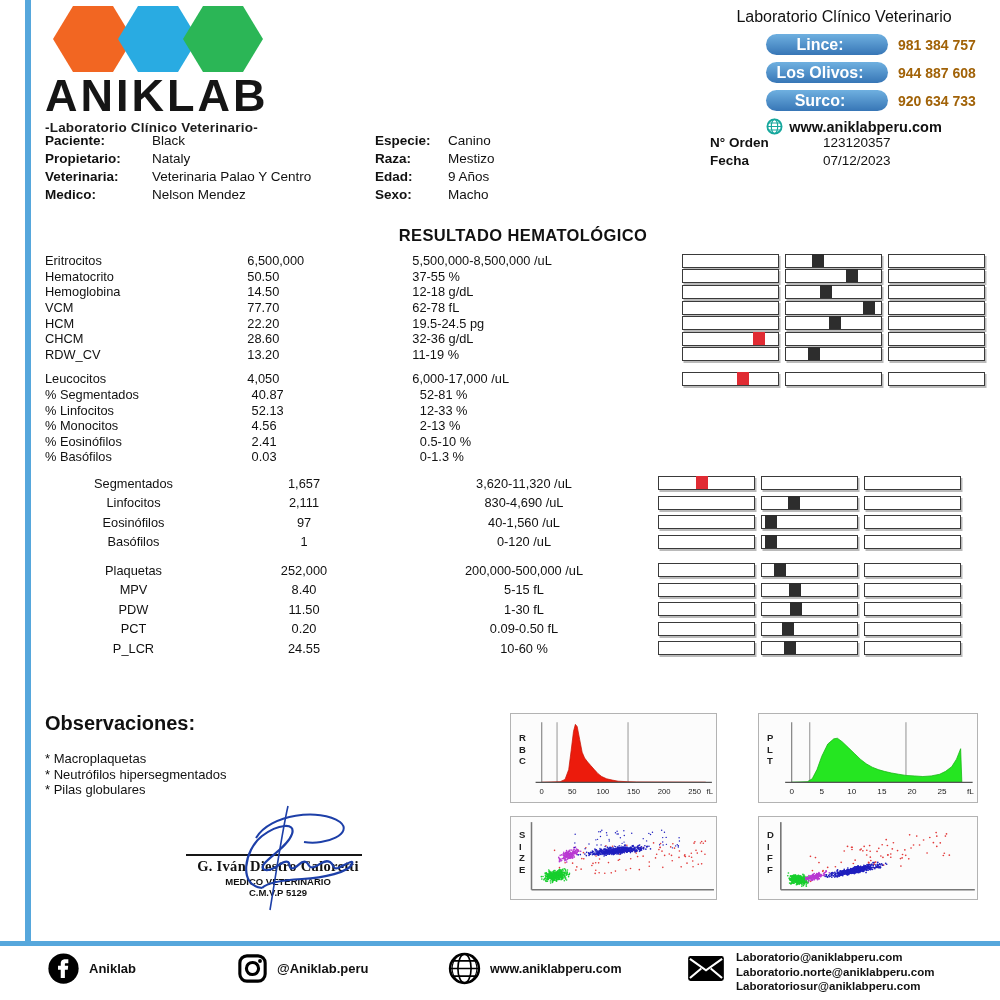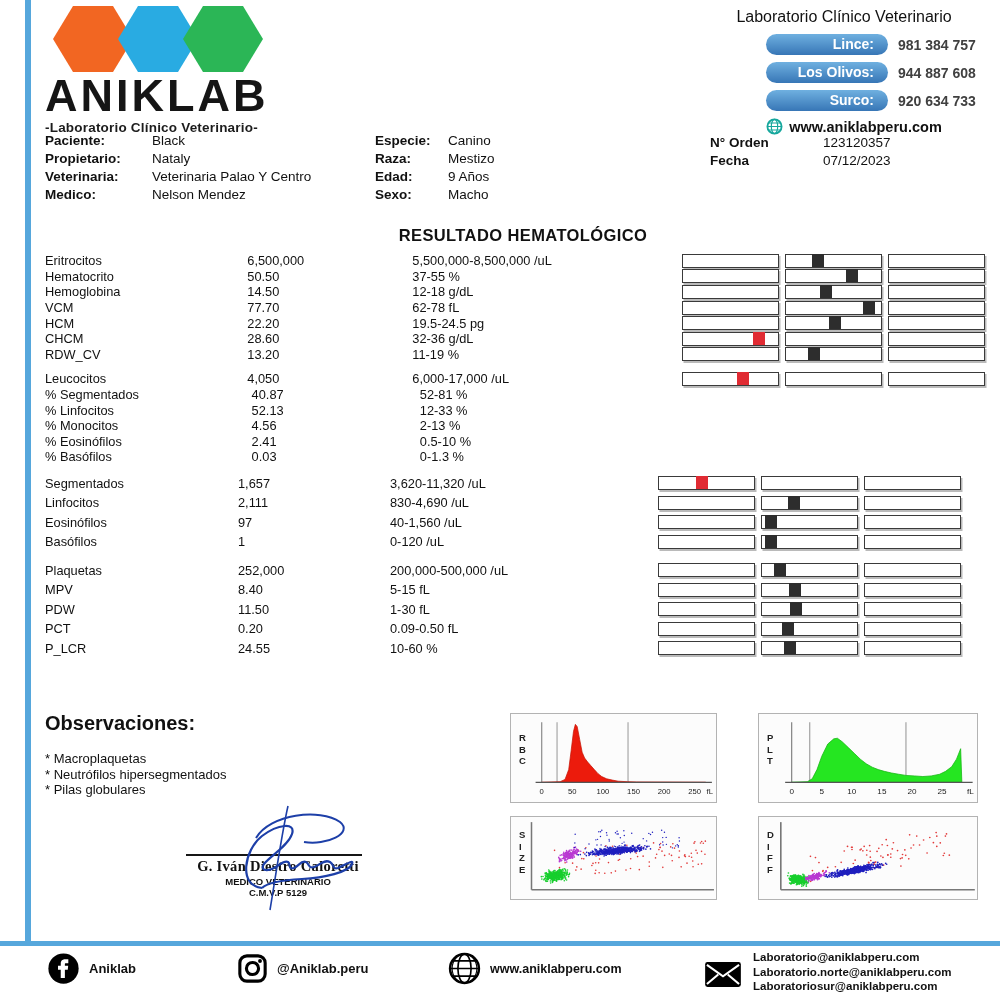--- a/index.html
+++ b/index.html
@@ -15,24 +15,24 @@
   .logo{left:45px;top:6px;width:260px;}
   .hexrow{display:flex;margin-left:8px;}
   .hex{width:80px;height:66px;clip-path:polygon(25% 0,75% 0,100% 50%,75% 100%,25% 100%,0 50%);margin-right:-15px;}
   .brand{font-size:45px;font-weight:bold;letter-spacing:3px;color:#151515;line-height:44px;margin-top:2px;}
   .tagline{font-size:13.5px;font-weight:bold;color:#1c1c1c;margin-top:2px;letter-spacing:0.2px;}
 
   
   .contact{left:698px;top:8px;width:292px;}
   .contact-title{font-size:16px;color:#111;text-align:center;margin-bottom:8px;}
   .pill-row{display:flex;justify-content:flex-end;align-items:center;gap:10px;margin-top:7px;}
-  .pill{background:linear-gradient(180deg,#6FB0E0,#3776B6);color:#fff;font-weight:bold;font-size:14px;
-        border-radius:11px;height:21px;line-height:21px;width:122px;text-align:right;padding-right:14px;
+  .pill{background:linear-gradient(180deg,#6FB0E0,#3776B6);color:#fff;font-weight:bold;font-size:16px;
+        border-radius:11px;height:21px;line-height:21px;width:122px;text-align:center;padding-right:14px;
         box-sizing:border-box;}
-  .phone{color:#404040;font-weight:bold;font-size:14px;width:92px;text-align:left;}
+  .phone{color:#a16207;font-weight:bold;font-size:14px;width:92px;text-align:left;}
   .site-row{display:flex;justify-content:center;align-items:center;gap:6px;margin-top:7px;margin-left:20px;}
   .site-text{font-size:14.5px;font-weight:bold;color:#111;}
 
   
   .patient-col{font-size:13.5px;}
   .patient-row{display:flex;line-height:18px;}
   .plabel{font-weight:bold;}
   .pcol-left{left:45px;top:132px;width:330px;}
   .pcol-left .plabel{width:107px;}
   .pcol-mid{left:375px;top:132px;width:270px;}
@@ -48,21 +48,21 @@
   .c-res{width:148px;box-sizing:border-box;padding-left:16px;}
   .c-ref{width:288px;box-sizing:border-box;padding-left:20px;}
   .t-head .c-res{padding-left:0;}
   .t-head .c-ref{padding-left:0;}
   .c-bars{width:307px;display:flex;gap:6px;}
   .bars-h{width:307px;display:flex;gap:6px;}
   .bars-h div{width:97px;text-align:center;}
   .t-row{display:flex;align-items:center;font-size:12.8px;}
   .group{margin-bottom:9px;}
   .group.dense .t-row{height:15.6px;gap:24px;}
-  .group.loose .t-row{height:19.5px;}
+  .group.loose .t-row{height:19.5px;text-align:center;}
   .bar{width:95px;height:12px;border:1.5px solid #3a3a3a;background:#fff;position:relative;
        box-shadow:1.5px 2px 0 rgba(130,130,130,0.55);}
   .marker{position:absolute;top:-1px;width:12px;height:13px;background:#2d2d2d;}
   .marker.alert{background:#E02B33;}
 
   
   .obs{left:45px;top:712px;width:330px;}
   .obs-title{font-weight:bold;font-size:20px;}
   .obs-list{margin-top:16px;font-size:13px;line-height:15.5px;}
 
@@ -83,21 +83,21 @@
   .sig-line{border-top:2px solid #161616;margin-top:48px;width:176px;}
   .sig-name{font-family:"Liberation Serif",serif;font-weight:bold;font-size:14.5px;margin-top:2px;letter-spacing:0.3px;}
   .sig-role{font-size:9.5px;font-weight:bold;margin-top:1px;}
   .sig-lic{font-size:9.5px;font-weight:bold;}
 
   
   .footer-item{position:absolute;display:flex;align-items:center;gap:9px;}
   .f-fb{left:47px;top:952px;}
   .f-ig{left:237px;top:953px;}
   .f-web{left:448px;top:952px;}
-  .f-mail{left:705px;top:948px;align-items:center;gap:12px;}
+  .f-mail{left:688px;top:948px;align-items:flex-start;gap:12px;}
   .f-label{font-weight:bold;font-size:13px;}
   .f-web .f-label{font-size:12.5px;}
   .email-lines{font-weight:bold;font-size:11.5px;line-height:14.5px;margin-top:2px;}
 </style>
 </head>
 <body>
 
 <div class="abs frame-left"></div>
 <div class="abs frame-bottom"></div>
 

